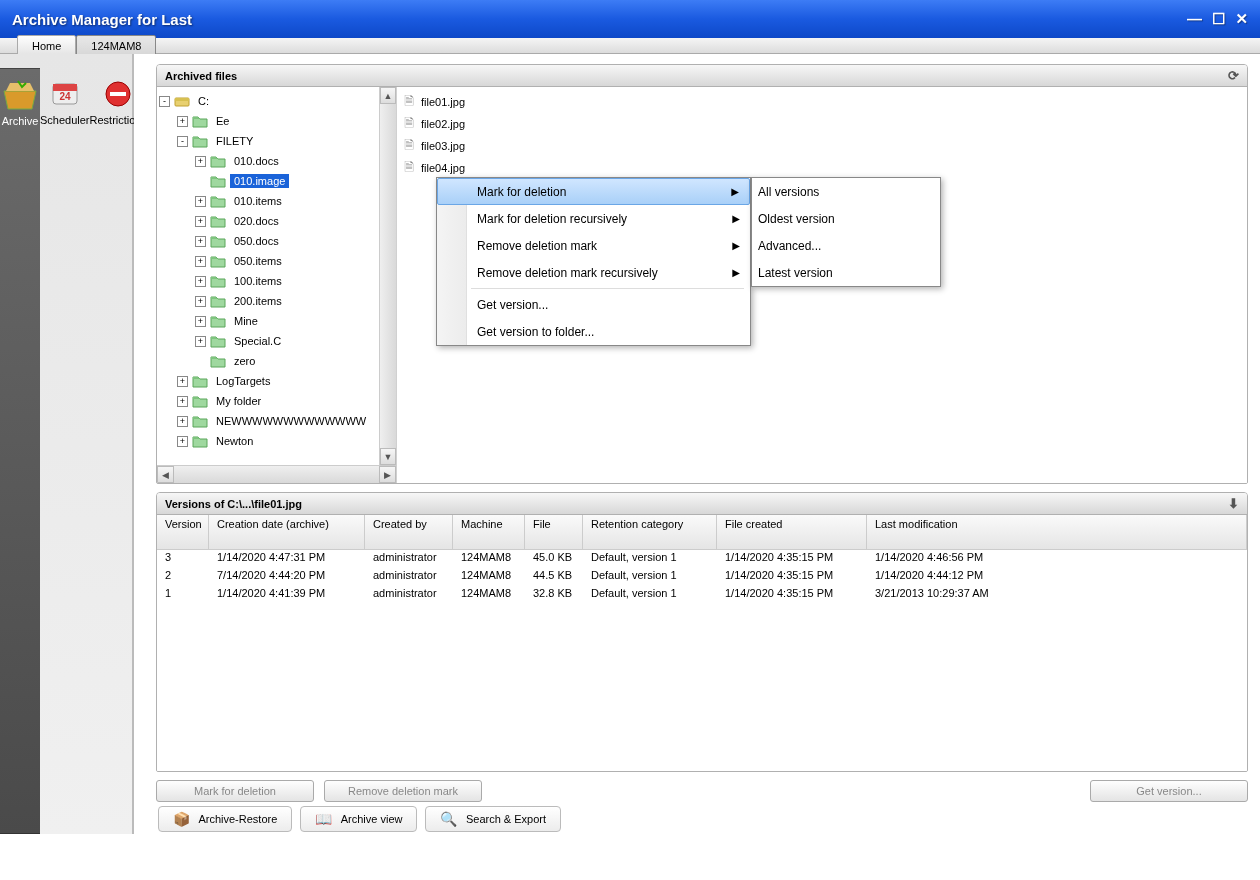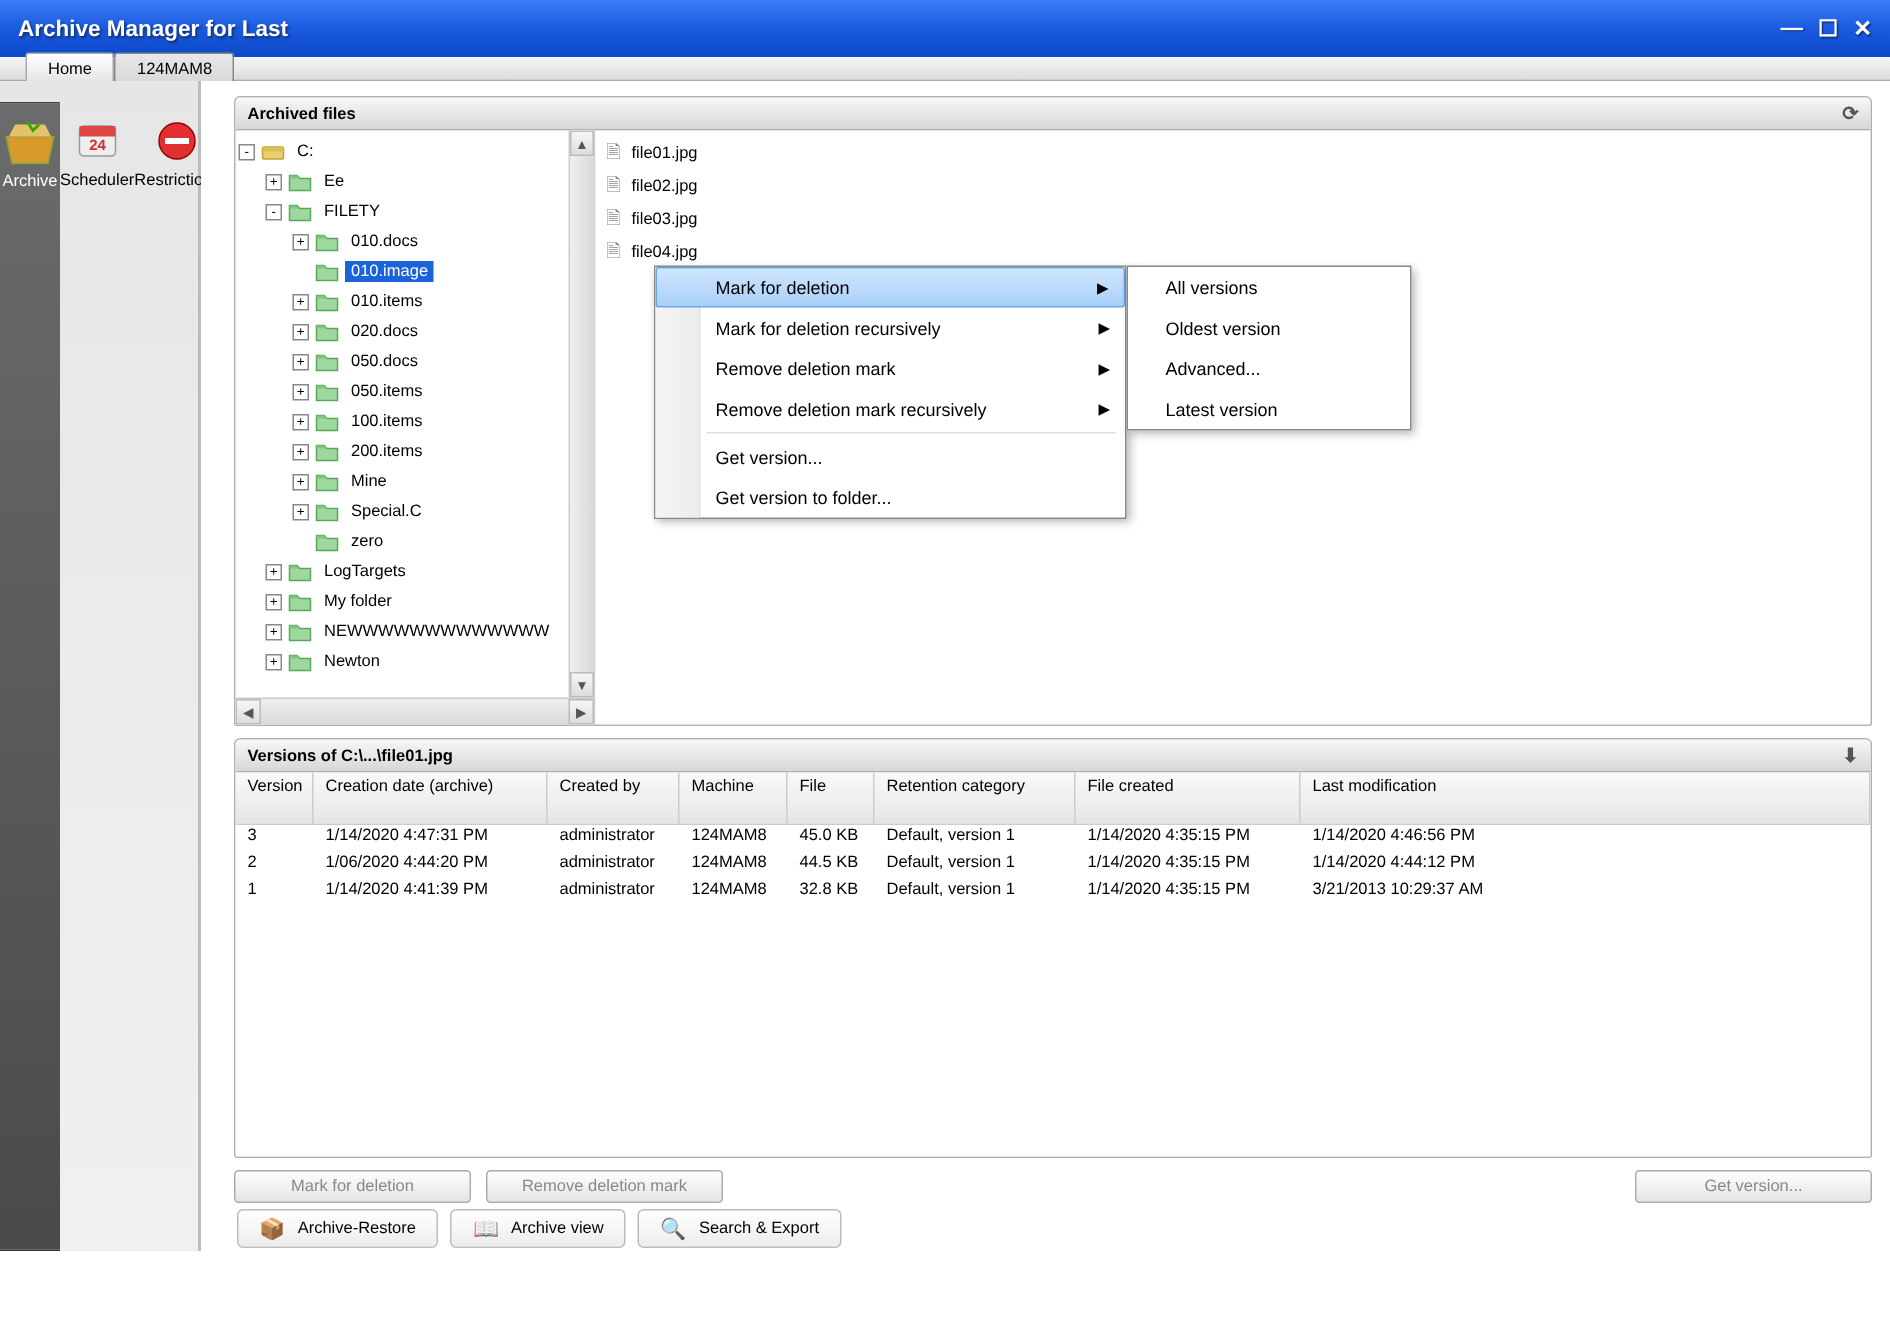--- a/index.html
+++ b/index.html
@@ -115,21 +115,21 @@
     border:1px solid #888;
     box-shadow: 2px 2px 6px rgba(0,0,0,.3);
     font-size:12px;
     z-index:100;
   }
   .cm-row { height:27px; display:flex; align-items:center; padding:0 10px 0 40px; position:relative; white-space:nowrap; cursor:default; min-width:270px;}
   .cm-row.hover { background:linear-gradient(to bottom,#d0e6ff,#a9d0f8); border:1px solid #6aa6e6; border-radius:2px; padding:0 9px 0 39px;}
   .cm-row .arrow { position:absolute; right:10px; font-size:10px; }
   .cm-sep { height:1px; background:#ddd; margin:2px 6px 2px 34px; }
   .cm-left { position:absolute; left:0; top:0; bottom:0; width:30px; background:linear-gradient(to right,#f4f4f4,#ececec); border-right:1px solid #e0e0e0;}
-  .cm2 .cm-row { min-width:140px; padding-left:25px; }
+  .cm2 .cm-row { min-width:140px; padding-left:6px; }
   
   .panel-bottom { margin-top:8px; flex:1; display:flex; flex-direction:column;}
   .table-head { height:35px; background:linear-gradient(to bottom,#fafafa,#e5e5e5); display:flex; border-bottom:1px solid #ccc;}
   .th { padding:3px 8px; border-right:1px solid #ccc; white-space:nowrap; }
   .table-body { flex:1; background:#fff; overflow:hidden;}
   .tr { display:flex; height:18px; }
   .td { padding:1px 8px; white-space:nowrap; }
   .cW0{width:52px} .cW1{width:156px} .cW2{width:88px} .cW3{width:72px} .cW4{width:58px} .cW5{width:134px} .cW6{width:150px} .cW7{flex:1}
   .csW0{width:52px} .csW1{width:156px} .csW2{width:88px} .csW3{width:72px} .csW4{width:58px} .csW5{width:134px} .csW6{width:150px} .csW7{flex:1}
   
@@ -530,21 +530,21 @@
             <div class="td csW1">1/14/2020 4:47:31 PM</div>
             <div class="td csW2">administrator</div>
             <div class="td csW3">124MAM8</div>
             <div class="td csW4">45.0 KB</div>
             <div class="td csW5">Default, version 1</div>
             <div class="td csW6">1/14/2020 4:35:15 PM</div>
             <div class="td csW7">1/14/2020 4:46:56 PM</div>
           </div>
           <div class="tr">
             <div class="td csW0">2</div>
-            <div class="td csW1">1/06/2020 4:44:20 PM</div>
+            <div class="td csW1">7/14/2020 4:44:20 PM</div>
             <div class="td csW2">administrator</div>
             <div class="td csW3">124MAM8</div>
             <div class="td csW4">44.5 KB</div>
             <div class="td csW5">Default, version 1</div>
             <div class="td csW6">1/14/2020 4:35:15 PM</div>
             <div class="td csW7">1/14/2020 4:44:12 PM</div>
           </div>
           <div class="tr">
             <div class="td csW0">1</div>
             <div class="td csW1">1/14/2020 4:41:39 PM</div>

